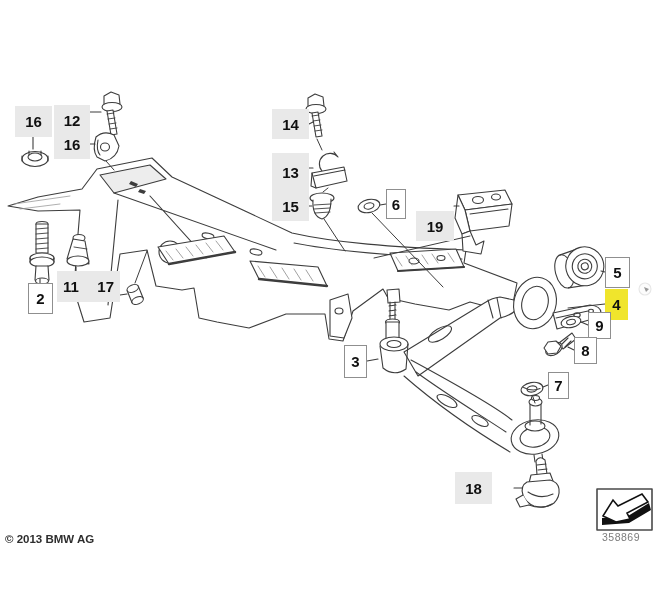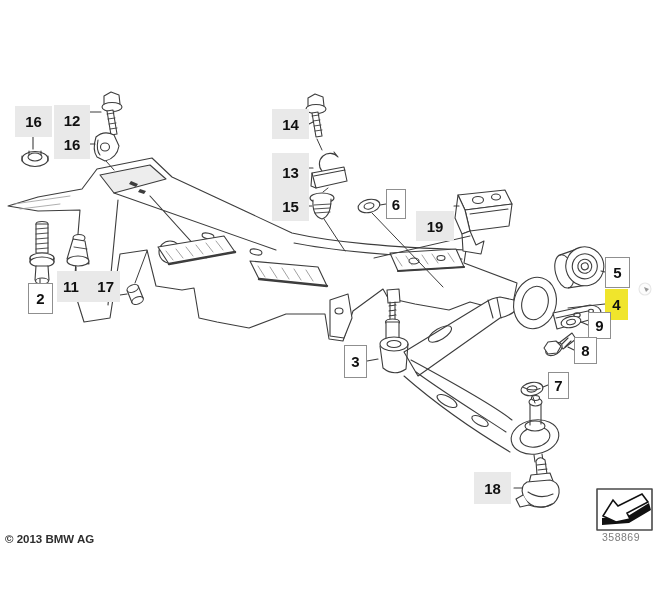--- a/index.html
+++ b/index.html
@@ -263,21 +263,21 @@
   <div class="co grey" style="left:272px;top:191px;width:37px;height:30px;">
       <span>15</span>
     </div>
   <div class="co grey" style="left:416px;top:191px;width:38px;height:30px;margin-top:20px;">
       <span>19</span>
     </div>
   <div class="co grey pair" style="left:57px;top:271px;width:63px;height:31px;">
     <span>11</span>
     <span>17</span>
   </div>
-  <div class="co grey" style="left:474px;top:472px;width:37px;height:32px;">
+  <div class="co grey" style="left:455px;top:472px;width:37px;height:32px;">
       <span>18</span>
     </div>
 
   <div class="co wht" style="left:28px;top:283px;width:25px;height:31px;">
       <span>2</span>
     </div>
   <div class="co wht" style="left:386px;top:189px;width:20px;height:30px;">
       <span>6</span>
     </div>
   <div class="co wht" style="left:605px;top:257px;width:25px;height:31px;">

